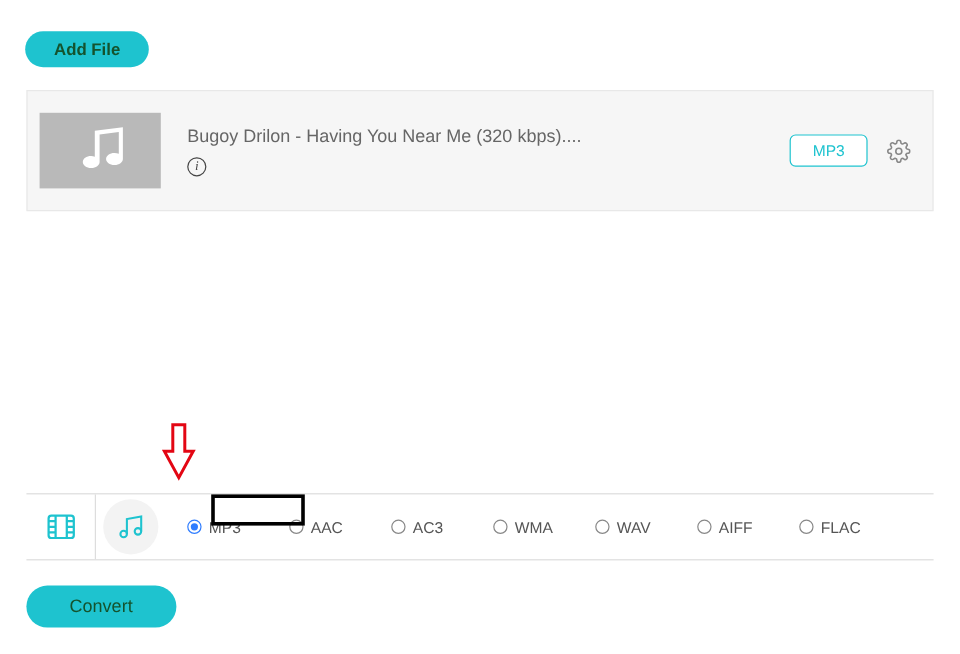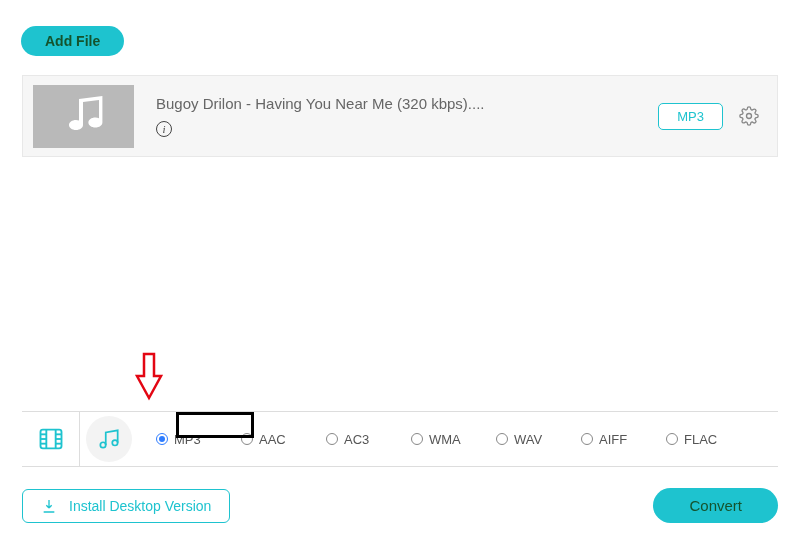--- a/index.html
+++ b/index.html
@@ -22,21 +22,21 @@
     padding: 7px 24px;
     font-size: 14px;
     font-weight: bold;
     cursor: pointer;
   }
   .file-item {
     position: absolute;
     top: 75px;
     left: 22px;
     right: 22px;
-    height: 82px;
+    height: 101px;
     background: #f6f6f6;
     border: 1px solid #e8e8e8;
     display: flex;
     align-items: center;
     padding: 10px;
   }
   .file-thumb {
     width: 101px;
     height: 63px;
     background: #b9b9b9;
@@ -296,20 +296,14 @@
           <span class="radio"></span>
           <span>FLAC</span>
         </label>
     </div>
   </div>
 </div>
 
 <div class="highlight-box"></div>
 
 <div class="bottom-bar">
-  <button class="install-btn">
-    <svg width="16" height="16" viewBox="0 0 24 24" fill="none" stroke="#1ec3cf" stroke-width="2">
-      <path d="M12 3v12m0 0l-4-4m4 4l4-4M4 21h16"></path>
-    </svg>
-    <span>Install Desktop Version</span>
-  </button>
   <button class="convert-btn">Convert</button>
 </div>
 
 </body></html>

